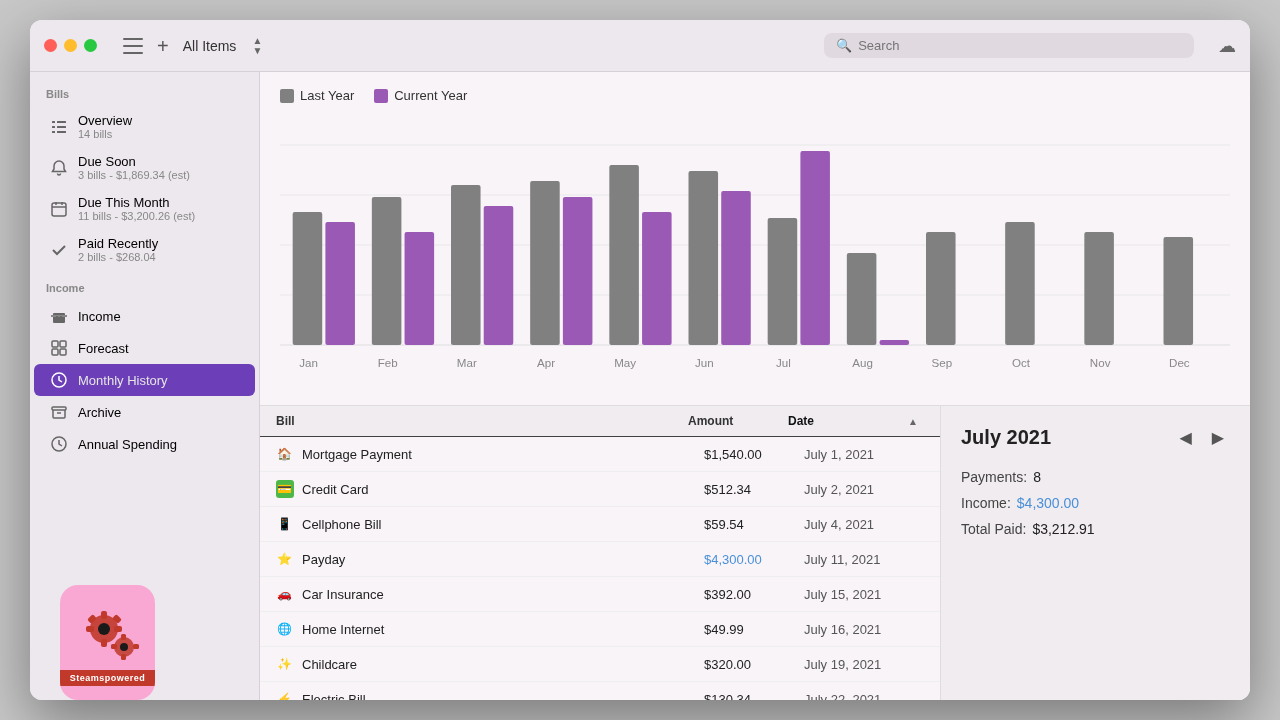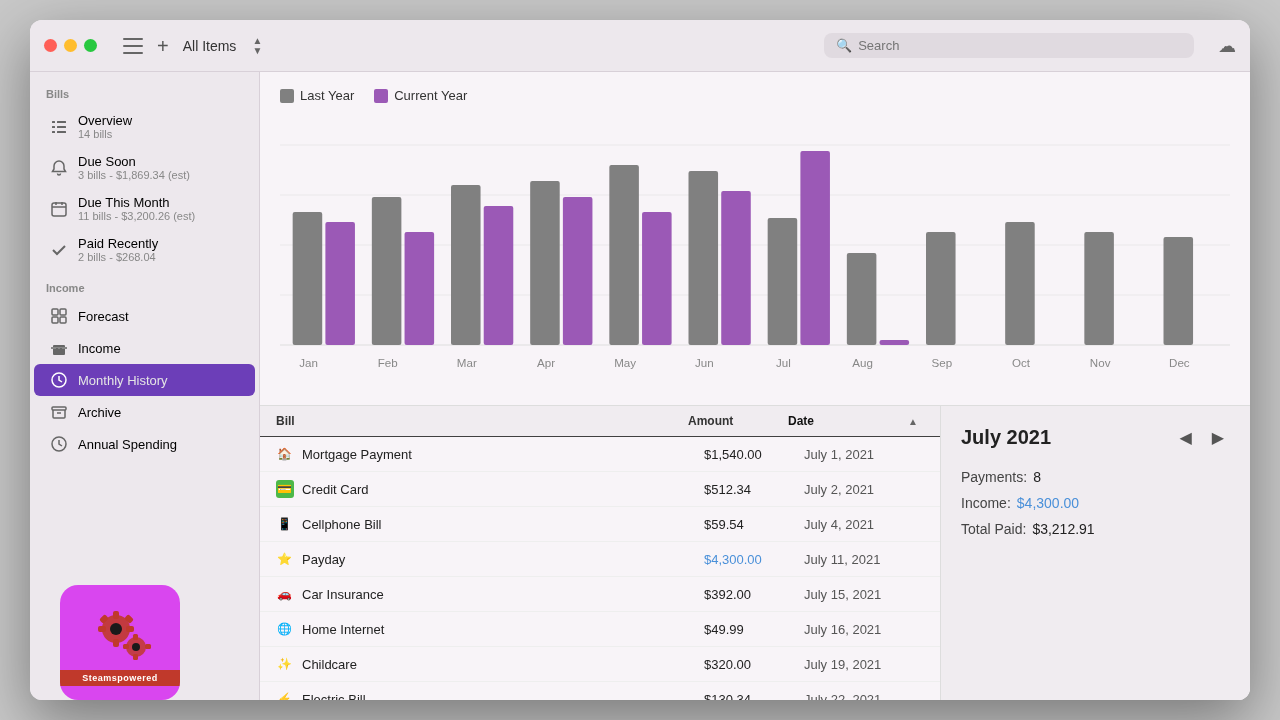--- a/index.html
+++ b/index.html
@@ -337,23 +337,23 @@
       font-weight: 500;
     }
     .summary-value.income-val {
       color: #4a90d9;
     }
     
     .steamspowered-overlay {
       position: fixed;
       bottom: 20px;
       left: 60px;
-      width: 120px;
+      width: 95px;
       height: 115px;
-      background: #d946ef;
+      background: #f9a8d4;
       border-radius: 18px;
       display: flex;
       flex-direction: column;
       align-items: center;
       justify-content: center;
       overflow: hidden;
     }
     .steam-logo {
       width: 80px;
       height: 70px;
@@ -468,43 +468,43 @@
           <span class="item-name">Paid Recently</span>
           <span class="item-sub">2 bills - $268.04</span>
         </div>
       </div>
 
       <div class="sidebar-divider"></div>
       <div class="sidebar-section-label">Income</div>
 
       <div class="sidebar-item">
         <div class="item-icon">
+          <svg class="icon-svg" viewBox="0 0 18 18" fill="#666">
+              <rect x="3" y="6" width="12" height="10" rx="1"></rect>
+              <rect x="1" y="8" width="16" height="2" fill="#888"></rect>
+              <rect x="6" y="9" width="2" height="4"></rect>
+              <rect x="10" y="9" width="2" height="4"></rect>
+            </svg>
+        </div>
+        <div class="item-text">
+          <span class="item-name">Income</span>
+        </div>
+      </div>
+
+      <div class="sidebar-item">
+        <div class="item-icon">
           <svg class="icon-svg" viewBox="0 0 18 18" fill="none" stroke="#666" stroke-width="1.5">
               <rect x="2" y="2" width="6" height="6" rx="1"></rect>
               <rect x="10" y="2" width="6" height="6" rx="1"></rect>
               <rect x="2" y="10" width="6" height="6" rx="1"></rect>
               <rect x="10" y="10" width="6" height="6" rx="1"></rect>
             </svg>
         </div>
         <div class="item-text">
           <span class="item-name">Forecast</span>
-        </div>
-      </div>
-
-      <div class="sidebar-item">
-        <div class="item-icon">
-          <svg class="icon-svg" viewBox="0 0 18 18" fill="#666">
-              <rect x="3" y="6" width="12" height="10" rx="1"></rect>
-              <rect x="1" y="8" width="16" height="2" fill="#888"></rect>
-              <rect x="6" y="9" width="2" height="4"></rect>
-              <rect x="10" y="9" width="2" height="4"></rect>
-            </svg>
-        </div>
-        <div class="item-text">
-          <span class="item-name">Income</span>
         </div>
       </div>
 
       <div class="sidebar-item active">
         <div class="item-icon">
           <svg class="icon-svg" viewBox="0 0 18 18" fill="none" stroke="white" stroke-width="1.5">
               <circle cx="9" cy="9" r="7"></circle>
               <polyline points="9,5 9,9 12,11"></polyline>
             </svg>
         </div>

